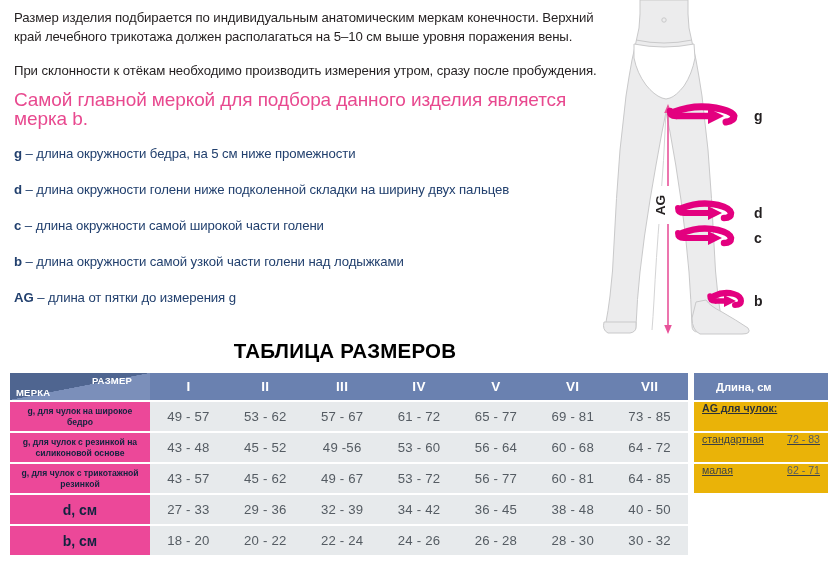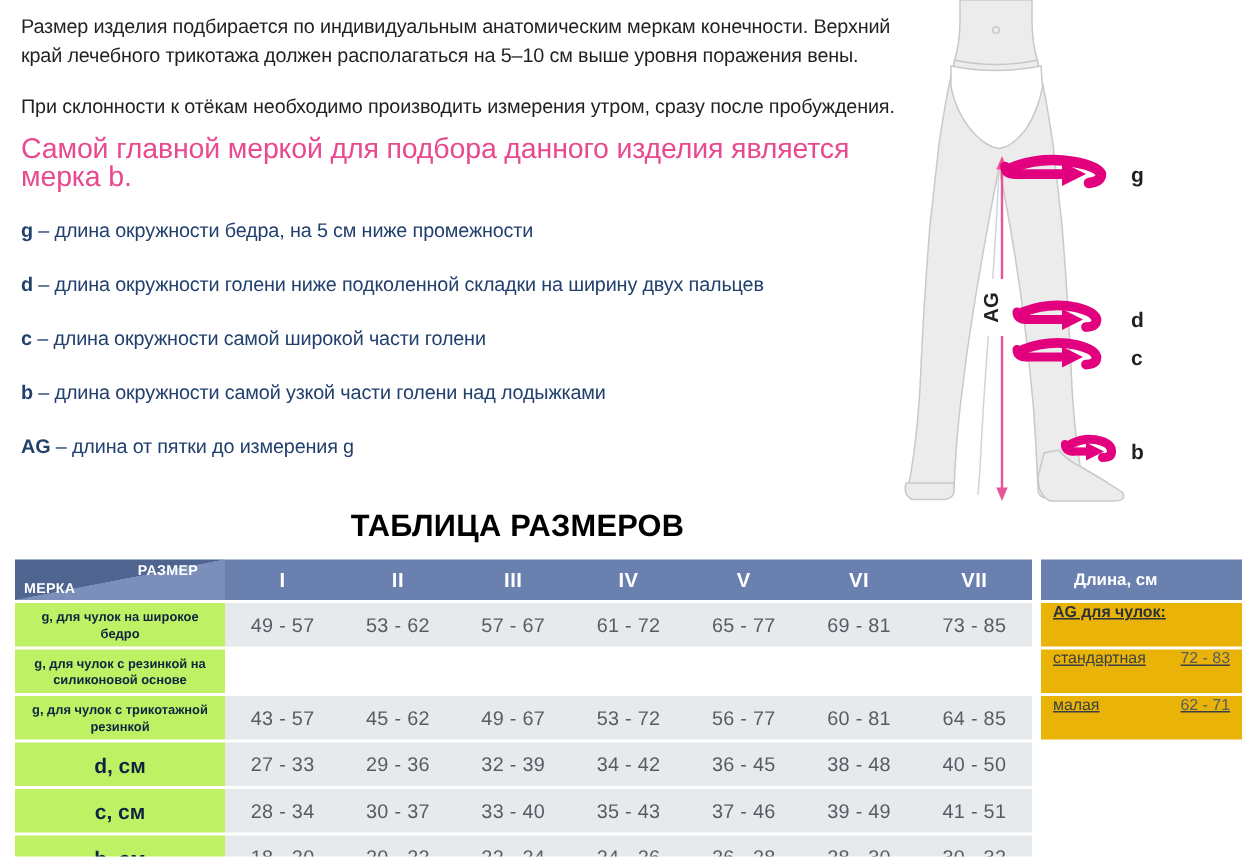--- a/index.html
+++ b/index.html
@@ -84,21 +84,21 @@
   .hdr-cells {
     flex: 1; display: flex; background: #6a81b0; height: 27px;
   }
   .hdr-cells > div {
     flex: 1; display: flex; align-items: center; justify-content: center;
     color: #ffffff; font-size: 13.5px; font-weight: bold; letter-spacing: 0.3px;
   }
 
   .body-row { height: 29px; margin-top: 2px; }
   .rlabel {
-    width: 140px; background: #bef264;
+    width: 140px; background: #ec4899;
     display: flex; align-items: center; justify-content: center;
     text-align: center;
     color: #12233f;
     font-weight: bold;
     padding: 0 5px;
   }
   .rlabel.small { font-size: 8.6px; line-height: 10.5px; }
   .rlabel.big { font-size: 14px; }
   .rcells {
     flex: 1; display: flex; background: #e7eaec;
@@ -268,20 +268,29 @@
         <div>57 - 67</div>
         <div>61 - 72</div>
         <div>65 - 77</div>
         <div>69 - 81</div>
         <div>73 - 85</div>
       </div>
     </div>
 
     <div class="tbl-row body-row">
       <div class="rlabel small">g, для чулок с  резинкой на силиконовой основе</div>
+      <div class="rcells">
+        <div>43 - 48</div>
+        <div>45 - 52</div>
+        <div>49 -56</div>
+        <div>53 - 60</div>
+        <div>56 - 64</div>
+        <div>60 - 68</div>
+        <div>64 - 72</div>
+      </div>
     </div>
 
     <div class="tbl-row body-row">
       <div class="rlabel small">g, для чулок с трикотажной резинкой</div>
       <div class="rcells">
         <div>43 - 57</div>
         <div>45 - 62</div>
         <div>49 - 67</div>
         <div>53 - 72</div>
         <div>56 - 77</div>
@@ -296,32 +305,20 @@
         <div>27 - 33</div>
         <div>29 - 36</div>
         <div>32 - 39</div>
         <div>34 - 42</div>
         <div>36 - 45</div>
         <div>38 - 48</div>
         <div>40 - 50</div>
       </div>
     </div>
 
-    <div class="tbl-row body-row">
-      <div class="rlabel big">c, см</div>
-      <div class="rcells">
-        <div>28 - 34</div>
-        <div>30 - 37</div>
-        <div>33 - 40</div>
-        <div>35 - 43</div>
-        <div>37 - 46</div>
-        <div>39 - 49</div>
-        <div>41 - 51</div>
-      </div>
-    </div>
 
     <div class="tbl-row body-row">
       <div class="rlabel big">b, см</div>
       <div class="rcells">
         <div>18 - 20</div>
         <div>20 - 22</div>
         <div>22 - 24</div>
         <div>24 - 26</div>
         <div>26 - 28</div>
         <div>28 - 30</div>

